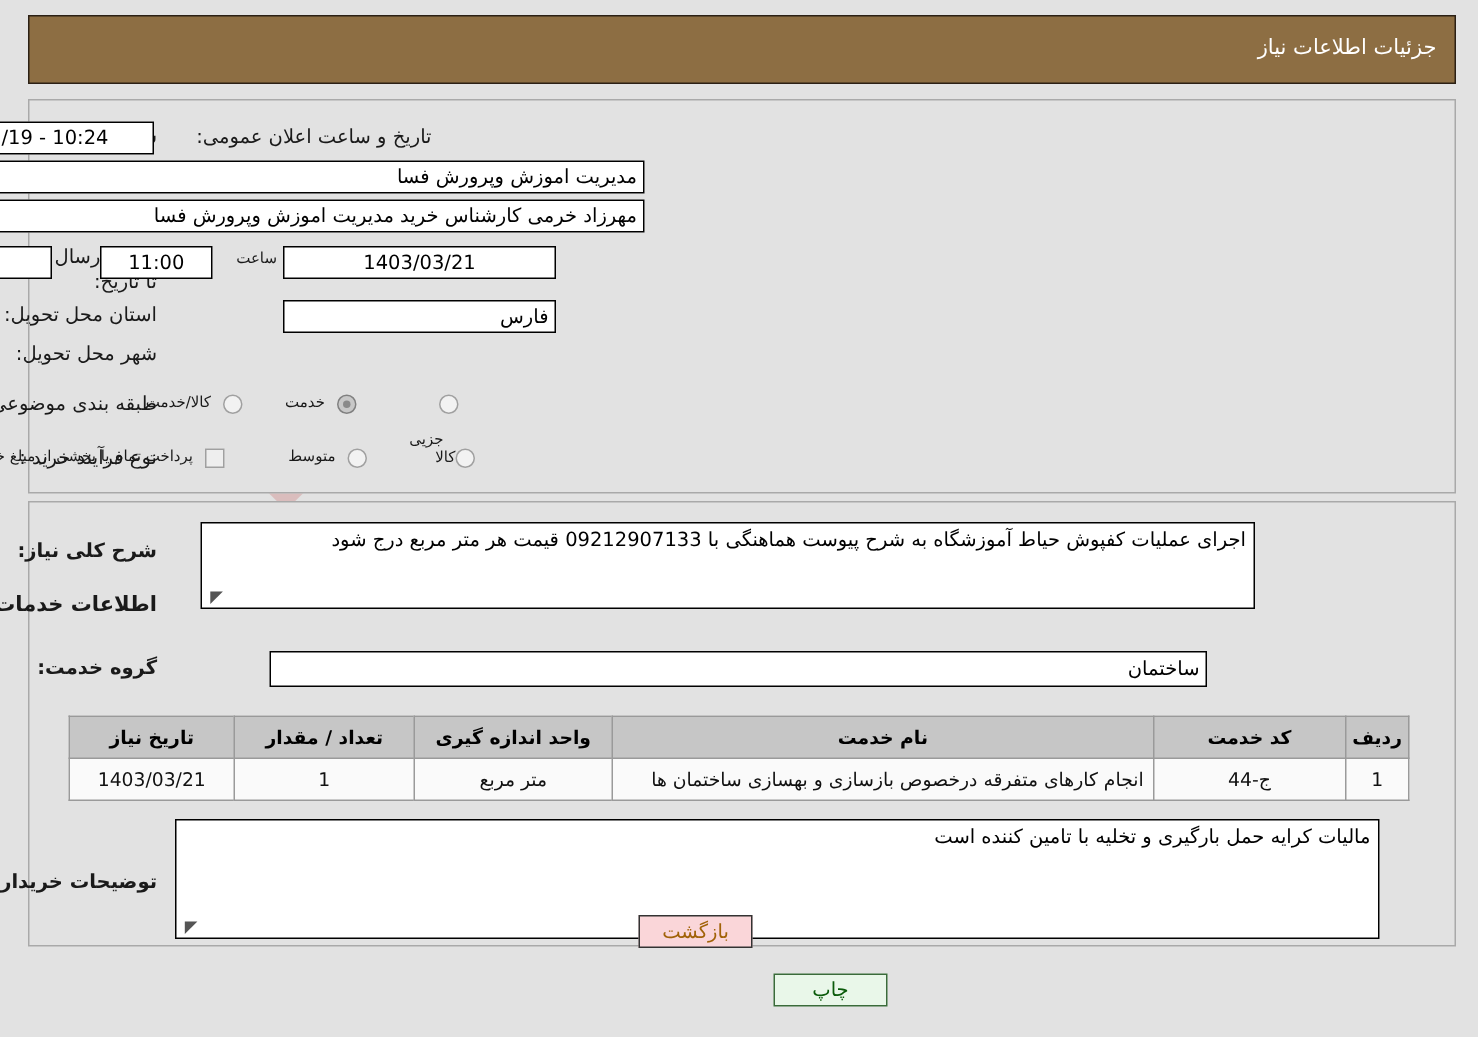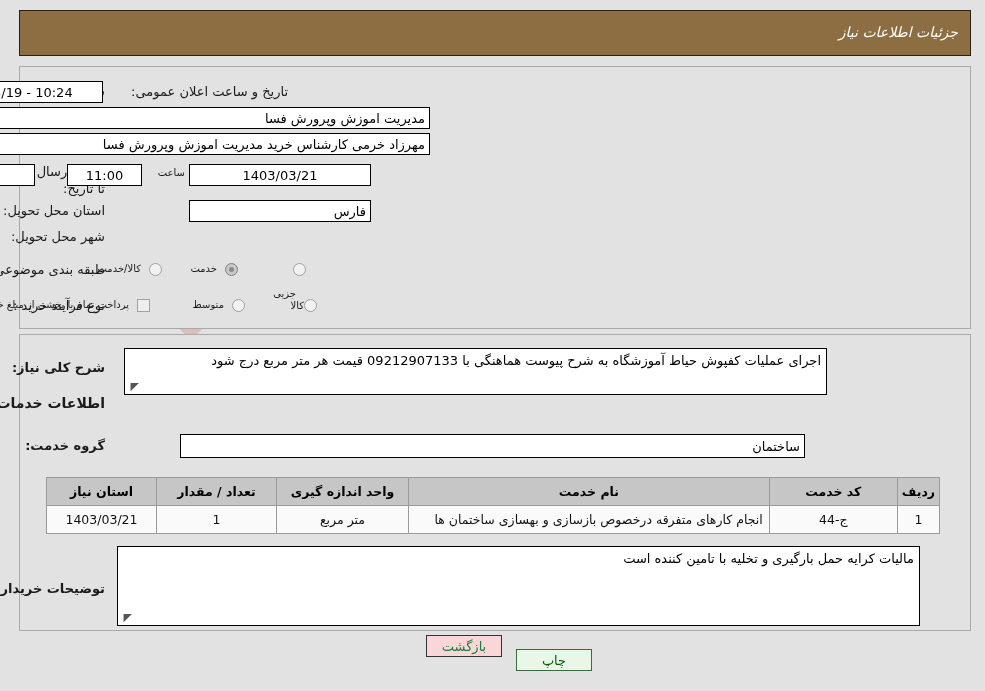--- a/index.html
+++ b/index.html
@@ -59,21 +59,20 @@
   }
 
   
   .header-bar {
     position: absolute;
     left: 19px; top: 10px;
     width: 952px; height: 46px;
     background: #8d6e43;
     border: 1px solid #2b2015;
     z-index: 10;
-    font-style: italic;
   }
   .header-title {
     position: absolute;
     right: 12px; top: 13px;
     color: #ffffff;
     font-size: 14px;
   }
 
   
   .panel {
@@ -202,21 +201,21 @@
     position: absolute;
     height: 22px;
     border: 1px solid #333;
     font-size: 13px;
     display: flex;
     align-items: center;
     justify-content: center;
     cursor: pointer;
     z-index: 9;
   }
-  #btn-back  { left: 426px; top: 635px; width: 76px; background: #fad6d9; color: #15803d; }
+  #btn-back  { left: 426px; top: 610px; width: 76px; background: #fad6d9; color: #a16207; }
   #btn-print { left: 516px; top: 649px; width: 76px; background: #e9f7e9; color: #0a5a0a; border-color: #3b6b3b; }
 </style>
 </head>
 <body>
 
 <div id="root">
 
   <div class="watermark">
     <div class="wm-shield">
       <div class="wm-shield-inner"></div>
@@ -264,39 +263,39 @@
   <div class="radio" style="right:668px; top:299px;"></div>
   <div class="plain" style="right:689px; top:288px;">جزیی</div>
   <div class="radio" style="right:740px; top:299px;"></div>
   <div class="plain" style="right:761px; top:299px;">متوسط</div>
   <div class="chk" style="right:835px; top:299px;"></div>
   <div class="plain" style="right:856px; top:299px;">پرداخت تمام یا بخشی از مبلغ خرید،از محل "اسناد خزانه اسلامی" خواهد بود.</div>
 
   <div class="panel" id="panel-mid"></div>
 
   <div class="lbl bold" style="right:880px; top:360px; width:95px;">شرح کلی نیاز:</div>
-  <div class="ta" style="right:158px; top:348px; width:703px; height:47px;">
+  <div class="ta" style="right:148px; top:348px; width:703px; height:58px;">
     <span>اجرای عملیات کفپوش حیاط آموزشگاه  به شرح پیوست هماهنگی با 09212907133 قیمت هر متر مربع درج شود</span>
     <span class="grip">◤</span>
   </div>
 
   <div class="lbl bold" style="right:880px; top:395px; width:180px; font-size:14px;">اطلاعات خدمات مورد نیاز</div>
 
   <div class="lbl bold" style="right:880px; top:438px; width:90px;">گروه خدمت:</div>
   <div class="box rt" style="right:180px; top:434px; width:625px; height:24px;">ساختمان</div>
 
   <table class="tbl">
     <thead>
       <tr>
         <th style="width:36px;">ردیف</th>
         <th style="width:128px;">کد خدمت</th>
         <th>نام خدمت</th>
         <th style="width:132px;">واحد اندازه گیری</th>
         <th style="width:120px;">تعداد / مقدار</th>
-        <th style="width:110px;">استان نیاز</th>
+        <th style="width:110px;">تاریخ نیاز</th>
       </tr>
     </thead>
     <tbody>
       <tr>
         <td>1</td>
         <td>ج-44</td>
         <td class="nm">انجام کارهای متفرقه درخصوص بازسازی و بهسازی ساختمان ها</td>
         <td>متر مربع</td>
         <td class="ltr">1</td>
         <td class="ltr">1403/03/21</td>

